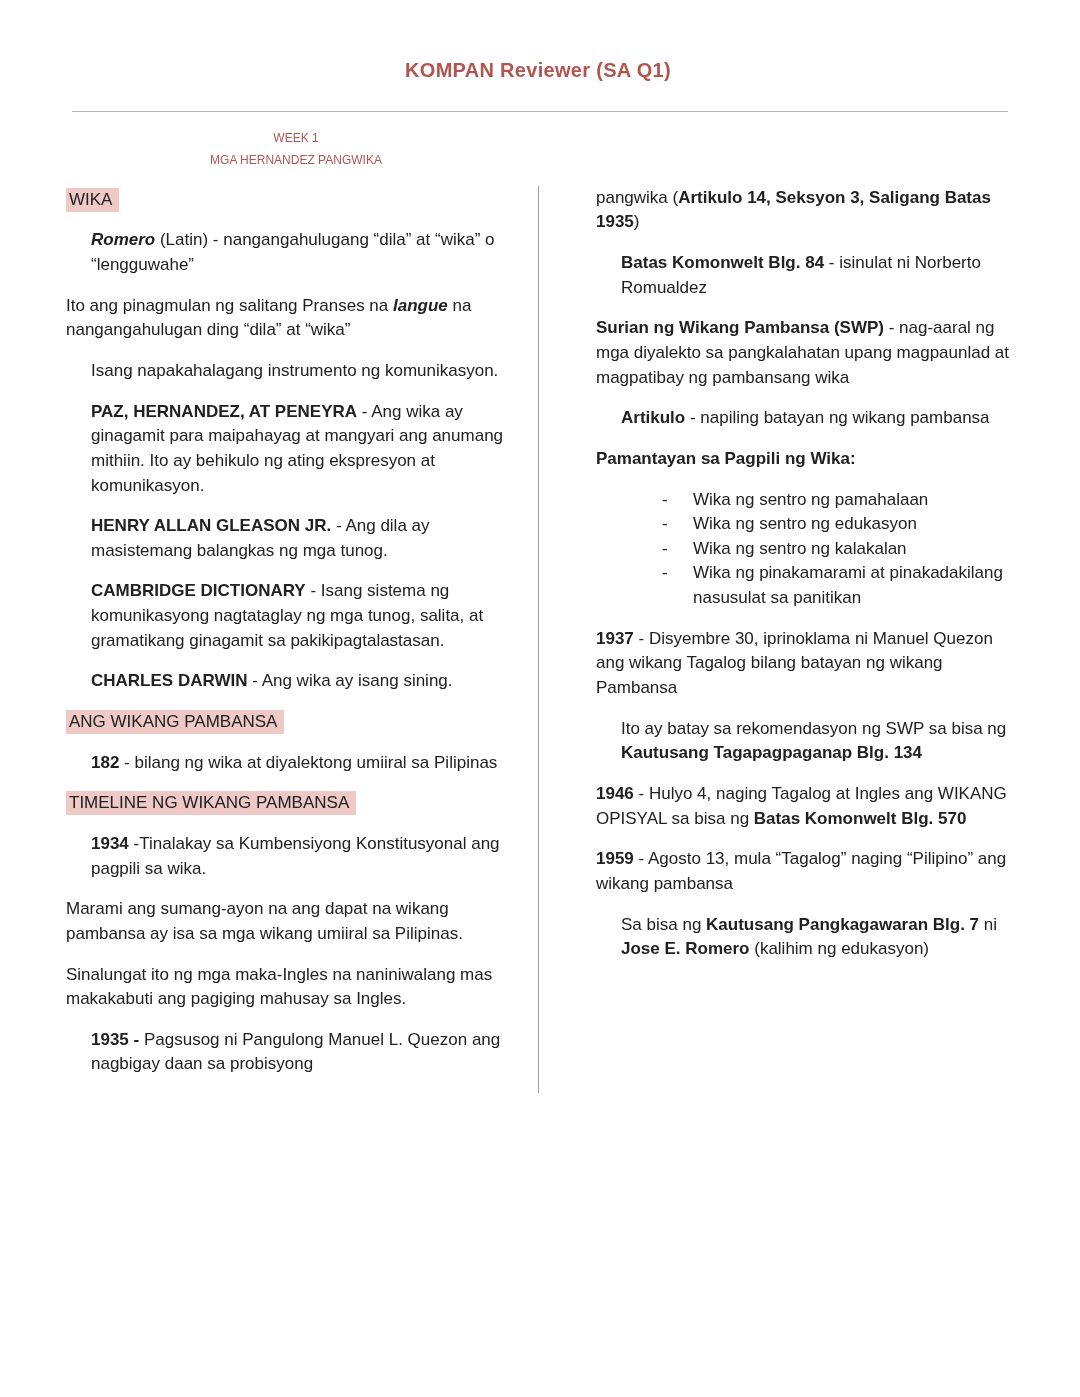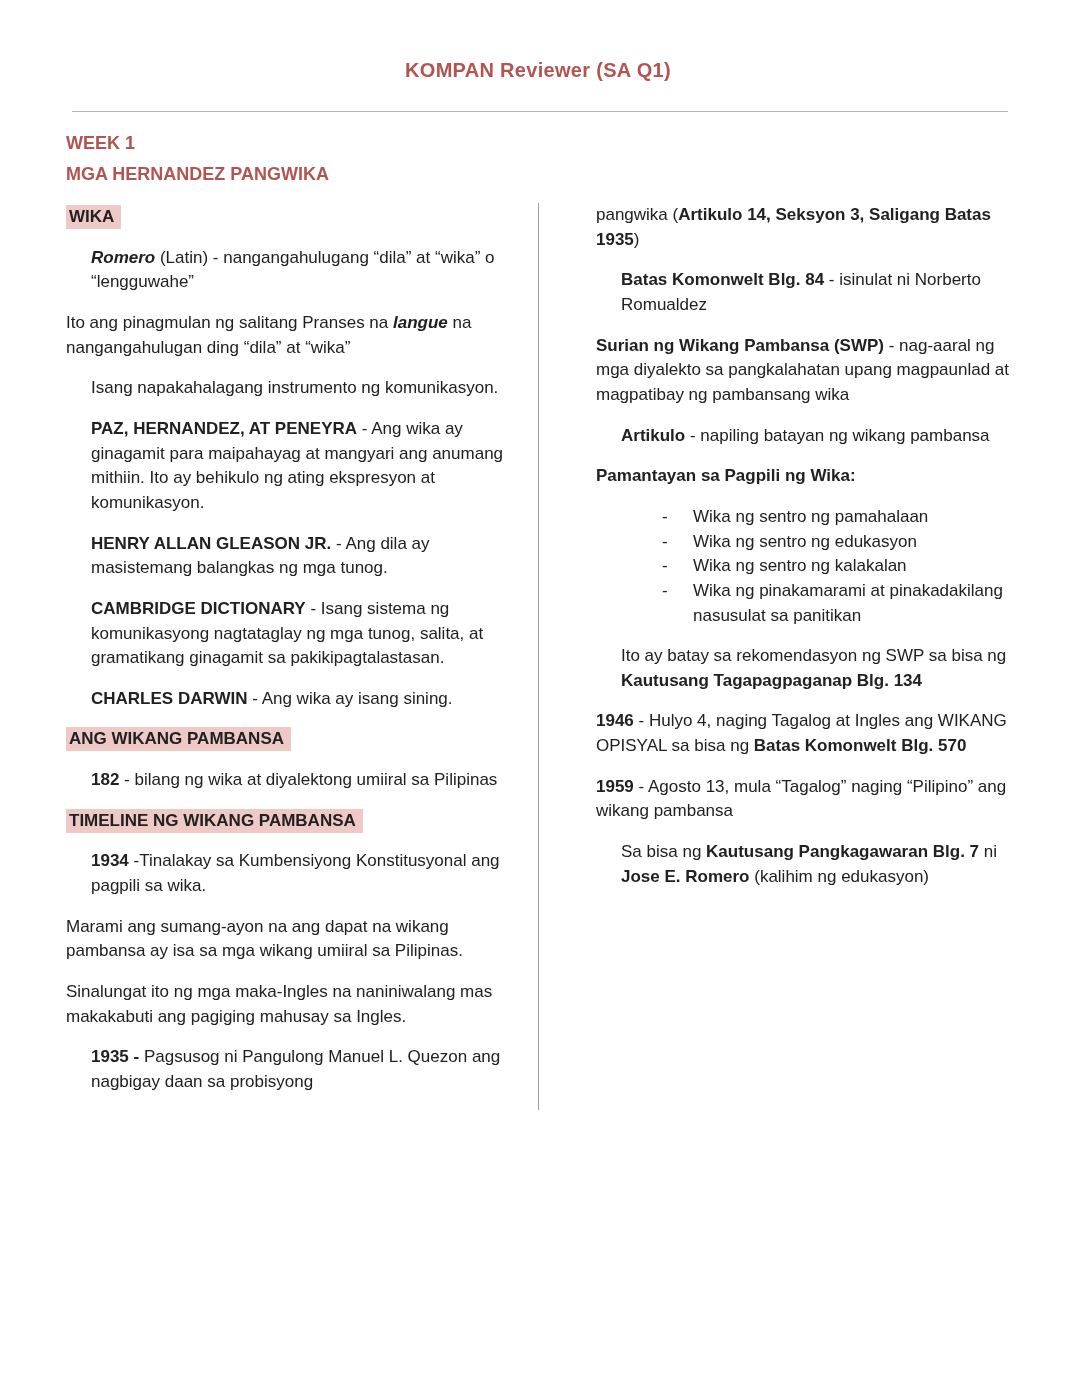--- a/index.html
+++ b/index.html
@@ -30,40 +30,41 @@
     letter-spacing:.3px;
     margin-bottom:26px;
   }
   .title-rule{
     border:none;
     border-top:1px solid var(--rule);
     margin:0 2px 18px 6px;
   }
   .week-header{
     width:460px;
+    text-align:center;
     color:var(--accent);
-    font-weight:700;
-    font-size:18px;
+    font-weight:400;
+    font-size:12px;
   }
   .week-header .week{margin-bottom:5px;}
   .content{
     display:flex;
     margin-top:16px;
     align-items:stretch;
   }
   .col-left{width:452px;flex:0 0 452px;}
   .divider{
     width:1px;
     background:var(--divider);
     margin-left:20px;
     flex:0 0 1px;
   }
   .col-right{flex:1;padding-left:57px;}
   .para{margin:0 0 16px 0;}
-  .heading{margin:2px 0 16px 0;font-weight:700;}
+  .heading{margin:2px 0 16px 0;font-weight:400;}
   .heading .hl{
     background:var(--highlight);
     padding:2px 7px 3px 3px;
   }
   .indent-0{margin-left:0;}
   .indent-1{margin-left:25px;}
   .indent-2{}
   .bullets{margin-bottom:16px;}
   .bullets.indent-2{margin-left:66px;}
   .bullet-item{display:flex;}
@@ -118,19 +119,20 @@
           </div>
           <div class="bullet-item">
             <span class="dash">-</span>
             <span class="bullet-text">Wika ng sentro ng kalakalan</span>
           </div>
           <div class="bullet-item">
             <span class="dash">-</span>
             <span class="bullet-text">Wika ng pinakamarami at pinakadakilang nasusulat sa panitikan</span>
           </div>
         </div>
+        <p class="para indent-0"><span class="b">1937</span><span> - Disyembre 30, iprinoklama ni Manuel Quezon ang wikang Tagalog bilang batayan ng wikang Pambansa</span></p>
         <p class="para indent-1"><span>Ito ay batay sa rekomendasyon ng SWP sa bisa ng </span><span class="b">Kautusang Tagapagpaganap Blg. 134</span></p>
         <p class="para indent-0"><span class="b">1946</span><span> - Hulyo 4, naging Tagalog at Ingles ang WIKANG OPISYAL sa bisa ng </span><span class="b">Batas Komonwelt Blg. 570</span></p>
         <p class="para indent-0"><span class="b">1959</span><span> - Agosto 13, mula “Tagalog” naging “Pilipino” ang wikang pambansa</span></p>
         <p class="para indent-1"><span>Sa bisa ng </span><span class="b">Kautusang Pangkagawaran Blg. 7</span><span> ni </span><span class="b">Jose E. Romero</span><span> (kalihim ng edukasyon)</span></p>
       </div>
   </div>
 </div>
 
 </body></html>

